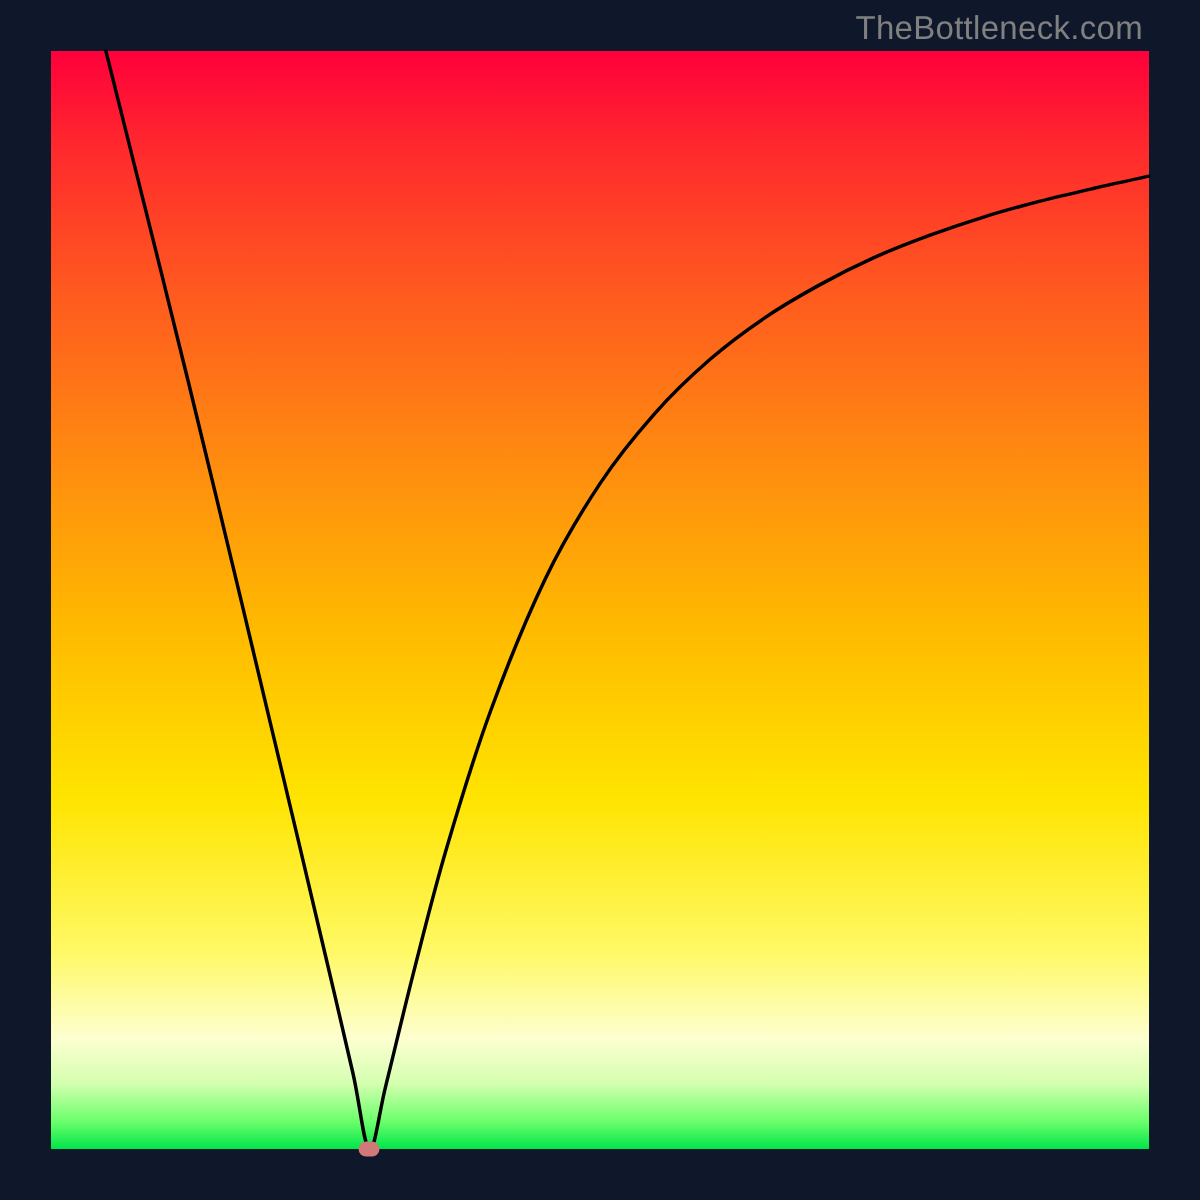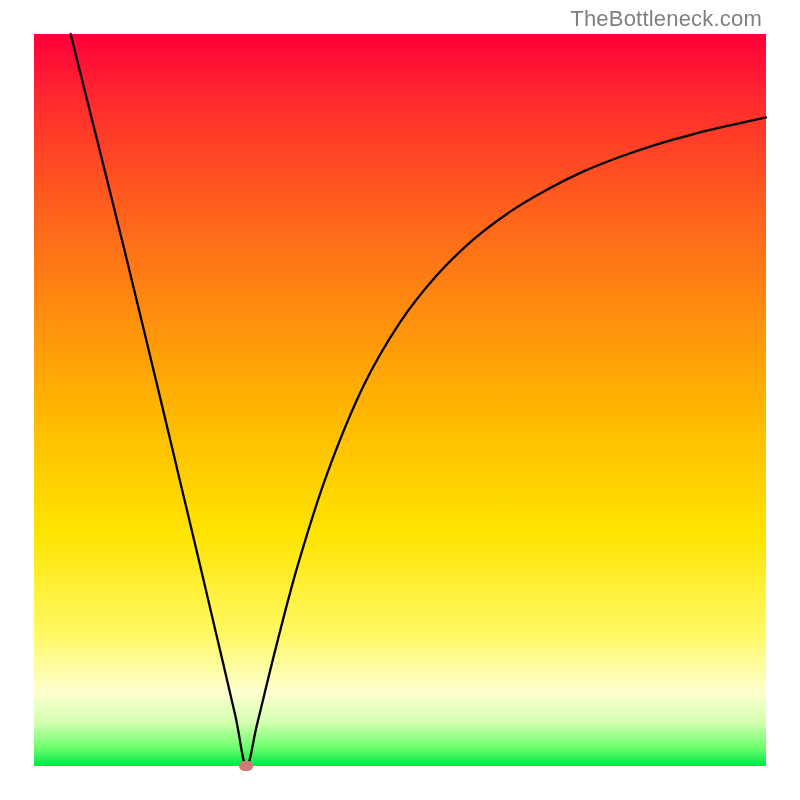--- a/index.html
+++ b/index.html
@@ -8,21 +8,21 @@
     width: 800px;
     height: 800px;
     overflow: hidden;
     background: #000;
     font-family: Arial, Helvetica, sans-serif;
   }
   .stage {
     position: relative;
     width: 800px;
     height: 800px;
-    background: #ffffff;
+    background: #0f172a;
   }
   .plot-area {
     position: absolute;
     left: 34px;
     top: 34px;
     width: 732px;
     height: 732px;
     
     background: linear-gradient(
       to bottom,

